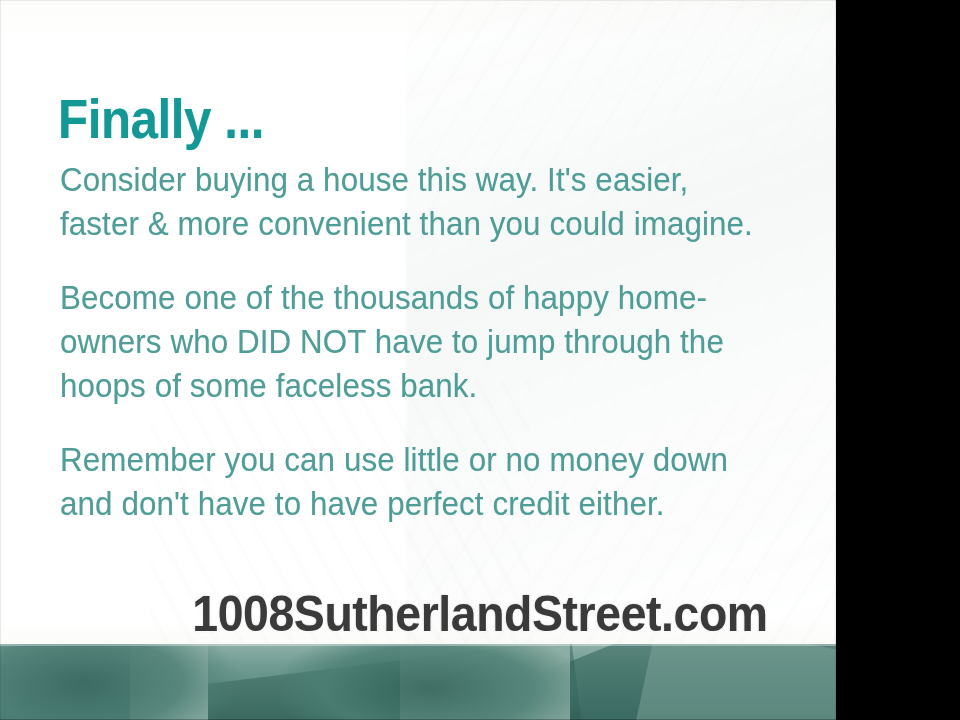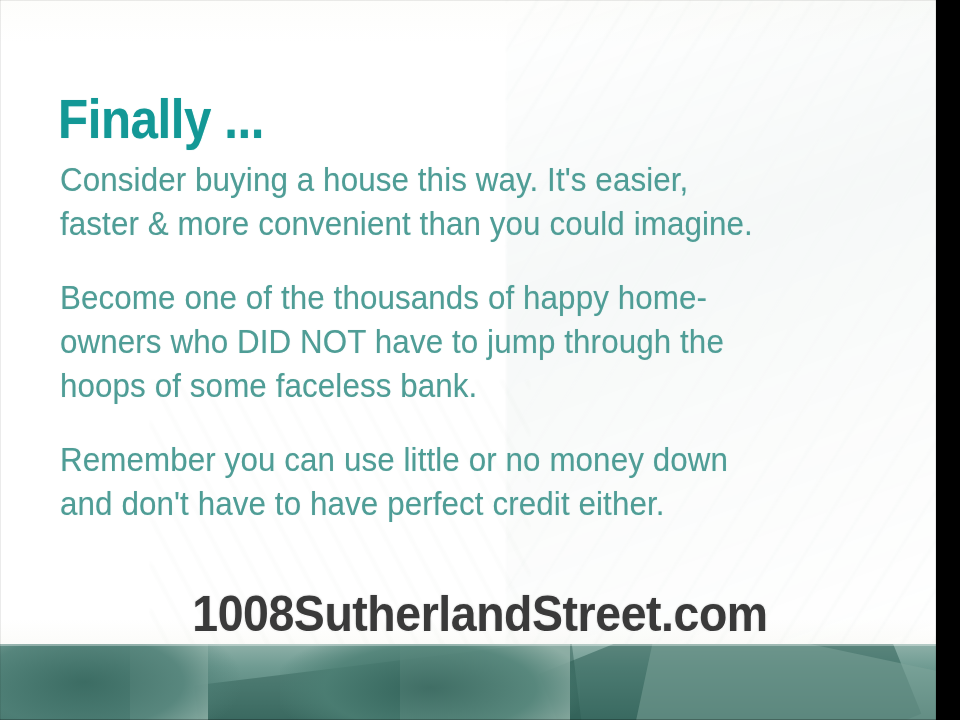--- a/index.html
+++ b/index.html
@@ -9,21 +9,21 @@
   }
   body {
     width: 960px;
     height: 720px;
     overflow: hidden;
     font-family: "Liberation Sans", "DejaVu Sans", sans-serif;
   }
 
   .slide {
     position: relative;
-    width: 936px;
+    width: 836px;
     height: 720px;
     background: #ffffff;
     overflow: hidden;
   }
 
   
   .board {
     position: absolute;
     left: 0; top: 0;
     width: 960px;

